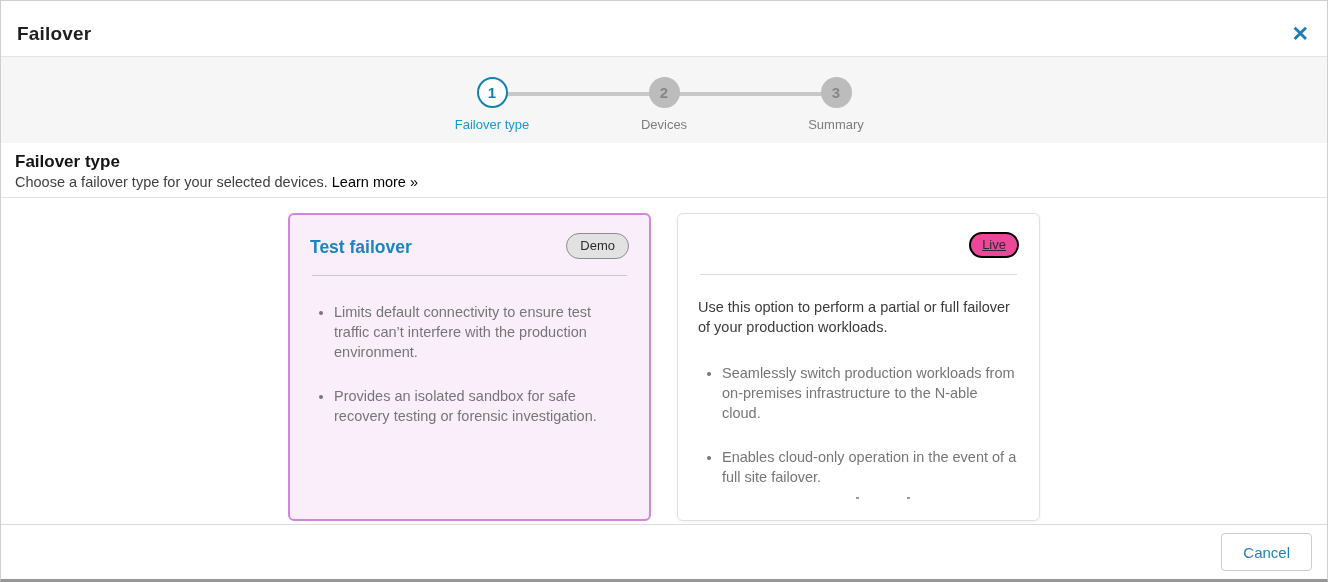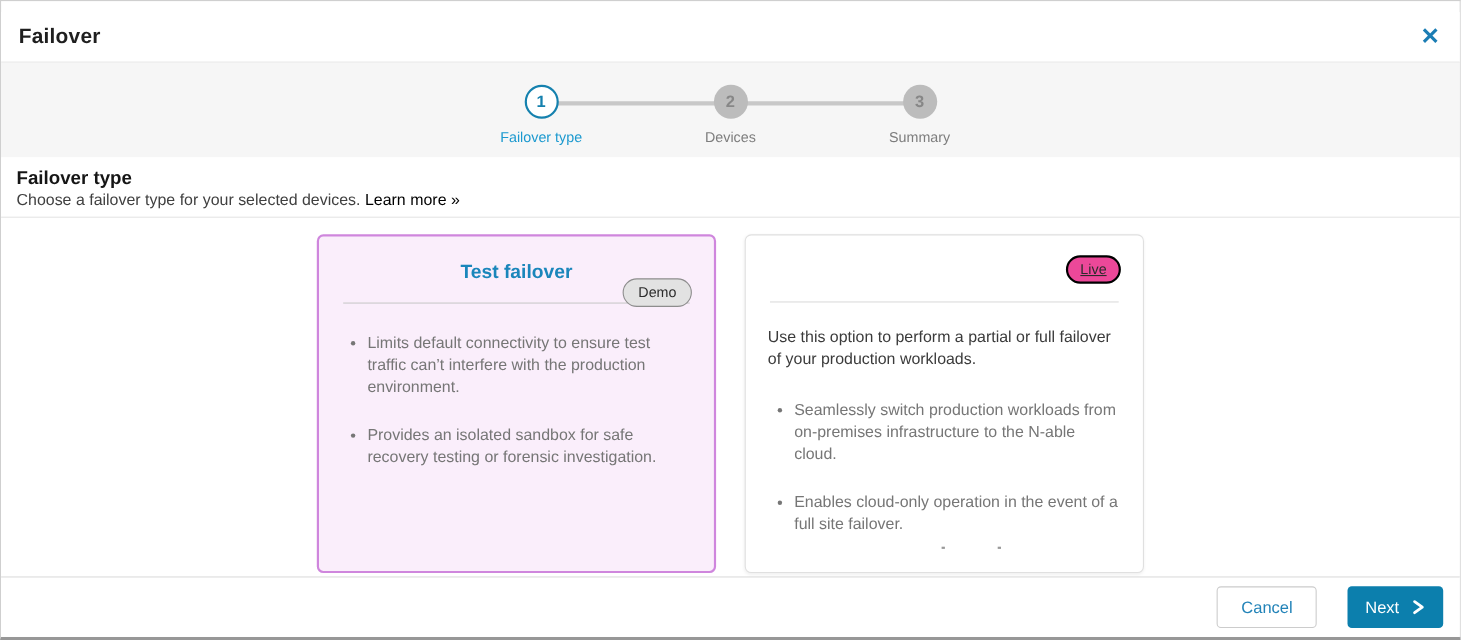--- a/index.html
+++ b/index.html
@@ -79,28 +79,28 @@
   }
   .card.selected {
     background:#faeefb;
     border:2px solid #cf86dd;
   }
   .card.plain {
     background:#fff;
     border:1px solid #e0e0e0;
     box-shadow:0 1px 3px rgba(0,0,0,.06);
   }
-  .card-head { position:relative; height:30px; display:flex; align-items:center; justify-content:center; }
+  .card-head { position:relative; height:30px; display:flex; align-items:center; justify-content:flex-start; }
   .card-title { font-size:17.5px; font-weight:600; color:#1a86bb; }
   .badge {
     position:absolute; right:0; top:1px;
     font-size:13px; color:#2b2b2b;
     border-radius:14px; padding:4px 13px; line-height:1.2;
   }
-  .badge.demo { background:#e2e2e2; border:1px solid #8d8d8d;margin-top:20px; }
+  .badge.demo { background:#e2e2e2; border:1px solid #8d8d8d; }
   .badge.live { background:#ec4899; border:2px solid #000000; padding:3px 11px;text-decoration:underline; }
   .card-divider { height:1px; margin:13px 2px 0 2px; }
   .card.selected .card-divider { background:#c9c9c9; }
   .card.plain .card-divider { background:#dcdcdc; }
   .card-intro { margin-top:22px; font-size:14.5px; line-height:1.38; color:#3b3b3b; }
   .card-bullets { margin-top:26px; padding-left:24px; list-style:disc; }
   .card-bullets li { font-size:14.5px; line-height:1.38; color:#767676; margin-bottom:24px; }
   .clip-remnant { position:absolute; bottom:20px; left:0; width:100%; height:3px; }
   .clip-remnant i {
     position:absolute; top:0; width:3px; height:2px; background:#9a9a9a; display:block;
@@ -190,21 +190,15 @@
       <div class="clip-remnant">
           <i></i>
           <i></i>
         </div>
     </div>
 
   </div>
 
   <div class="ftr">
     <button class="btn-cancel">Cancel</button>
-    <button class="btn-next">
-      <span>Next</span>
-      <svg width="13" height="14" viewBox="0 0 13 14">
-        <polyline points="3,2 10,7 3,12" fill="none" stroke="#ffffff" stroke-width="2.6" stroke-linecap="round" stroke-linejoin="round"></polyline>
-      </svg>
-    </button>
   </div>
 
 </div>
 
 </body></html>

